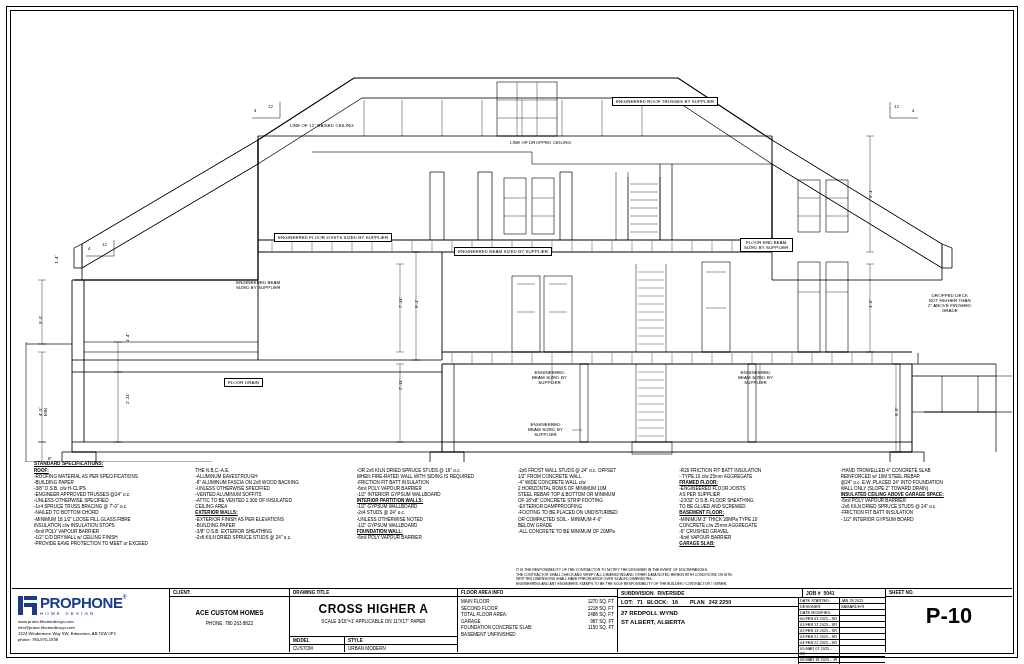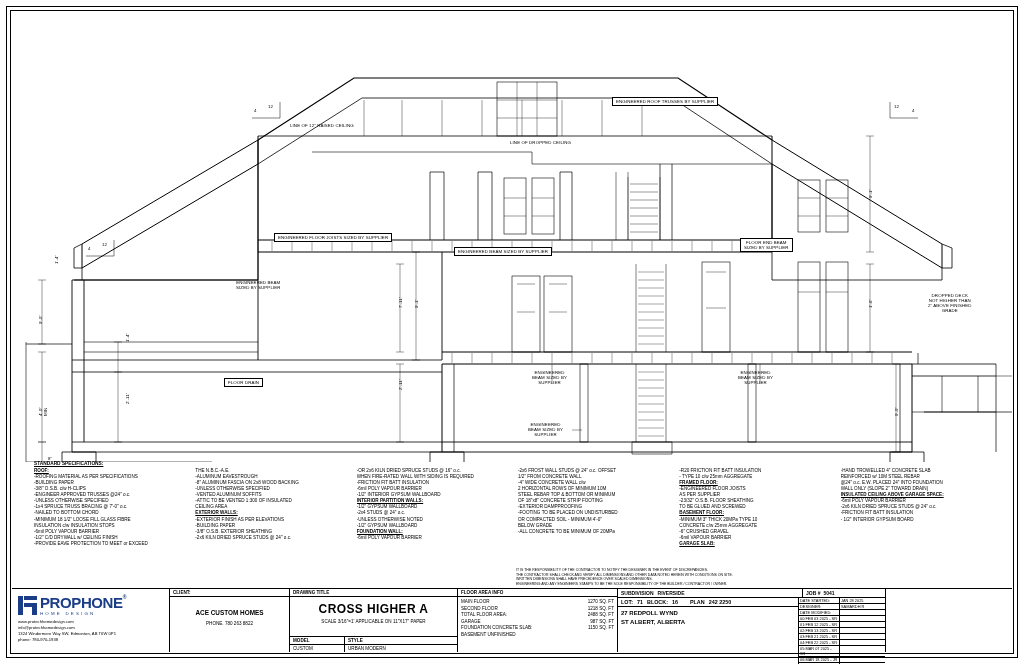--- a/index.html
+++ b/index.html
@@ -465,20 +465,24 @@
               <div></div>
             </div>
           <div class="d-row">
               <div>07:MAY 08  2025 - SR</div>
               <div></div>
             </div>
         </div>
       </div>
     </div>
 
+    <div class="tb-cell" id="sheetno" style="border-right:none;">
+      <div class="tb-hd" style="text-align:left;">SHEET NO.</div>
+      <div class="sheet-num">P-10</div>
+    </div>
   </div>
 
   <div style="position:absolute;left:516px;top:568px;width:430px;font-size:3.5px;line-height:1.35;">
     <div>IT IS THE RESPONSIBILITY OF THE CONTRACTOR TO NOTIFY THE DESIGNER IN THE EVENT OF DISCREPANCIES.</div>
     <div>THE CONTRACTOR SHALL CHECK AND VERIFY ALL DIMENSIONS AND OTHER DATA NOTED HEREIN WITH CONDITIONS ON SITE.</div>
     <div>WRITTEN DIMENSIONS SHALL HAVE PRECEDENCE OVER SCALED DIMENSIONS.</div>
     <div>ENGINEERING AND ANY ENGINEERS STAMPS TO BE THE SOLE RESPONSIBILITY OF THE BUILDER / CONTRACTOR / OWNER.</div>
   </div>
 
 </div>

